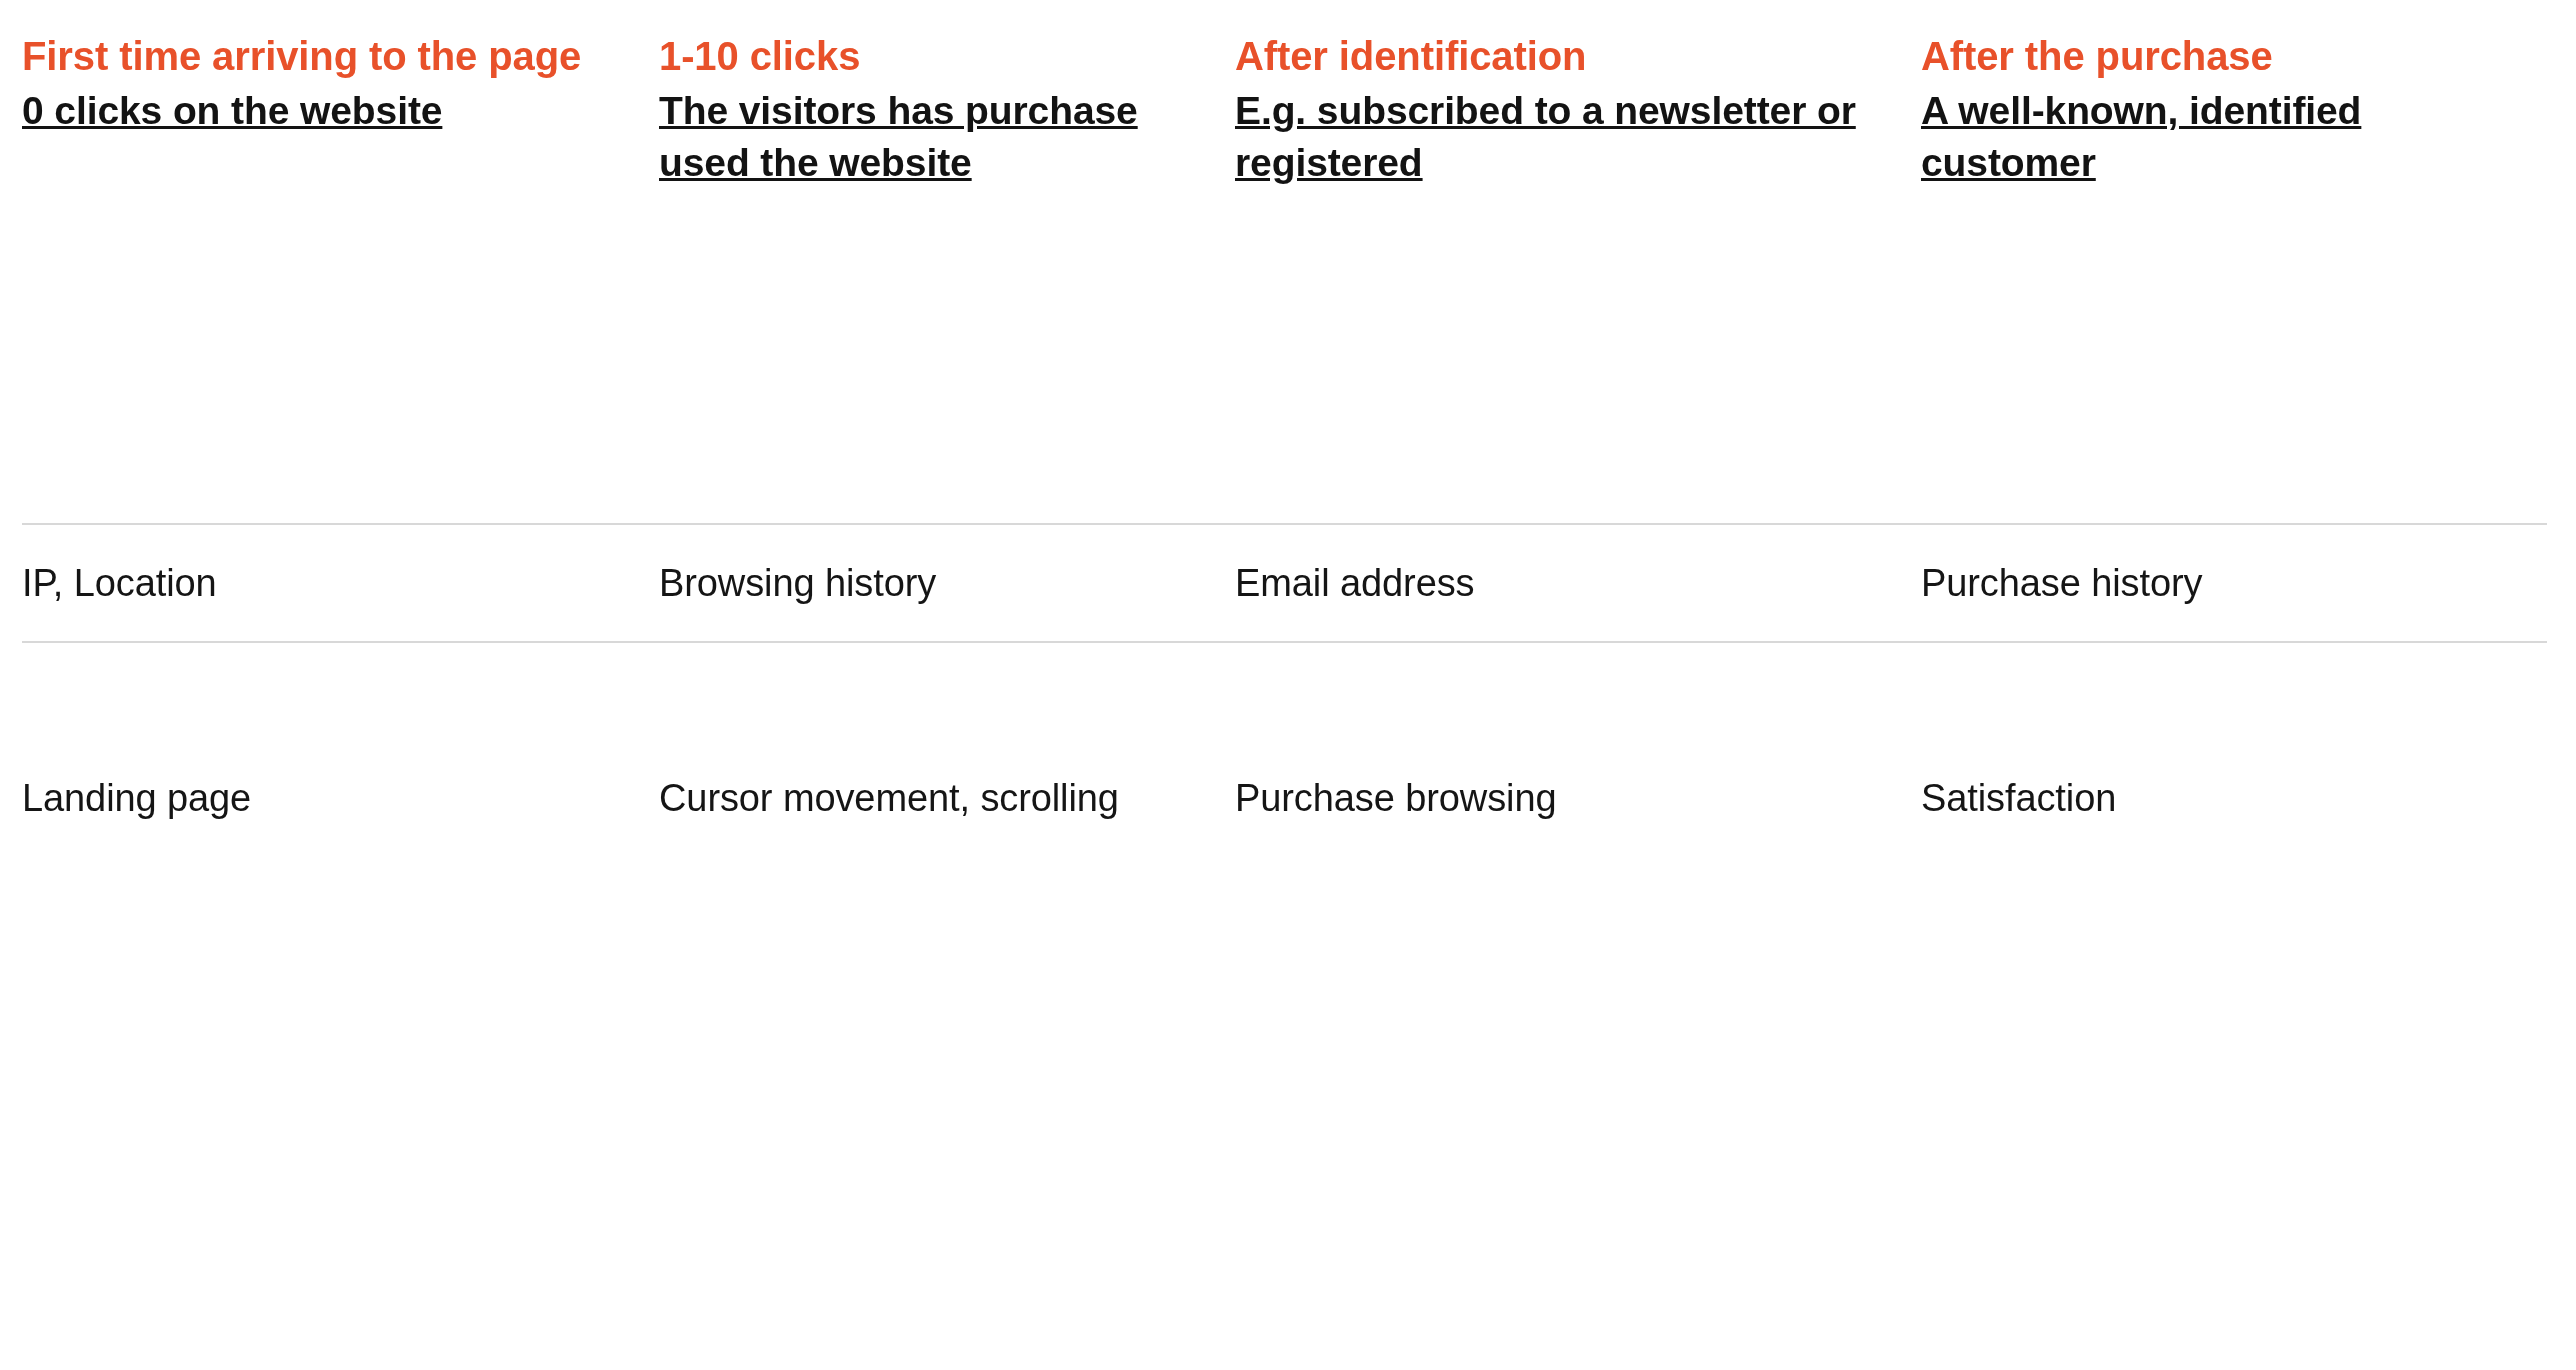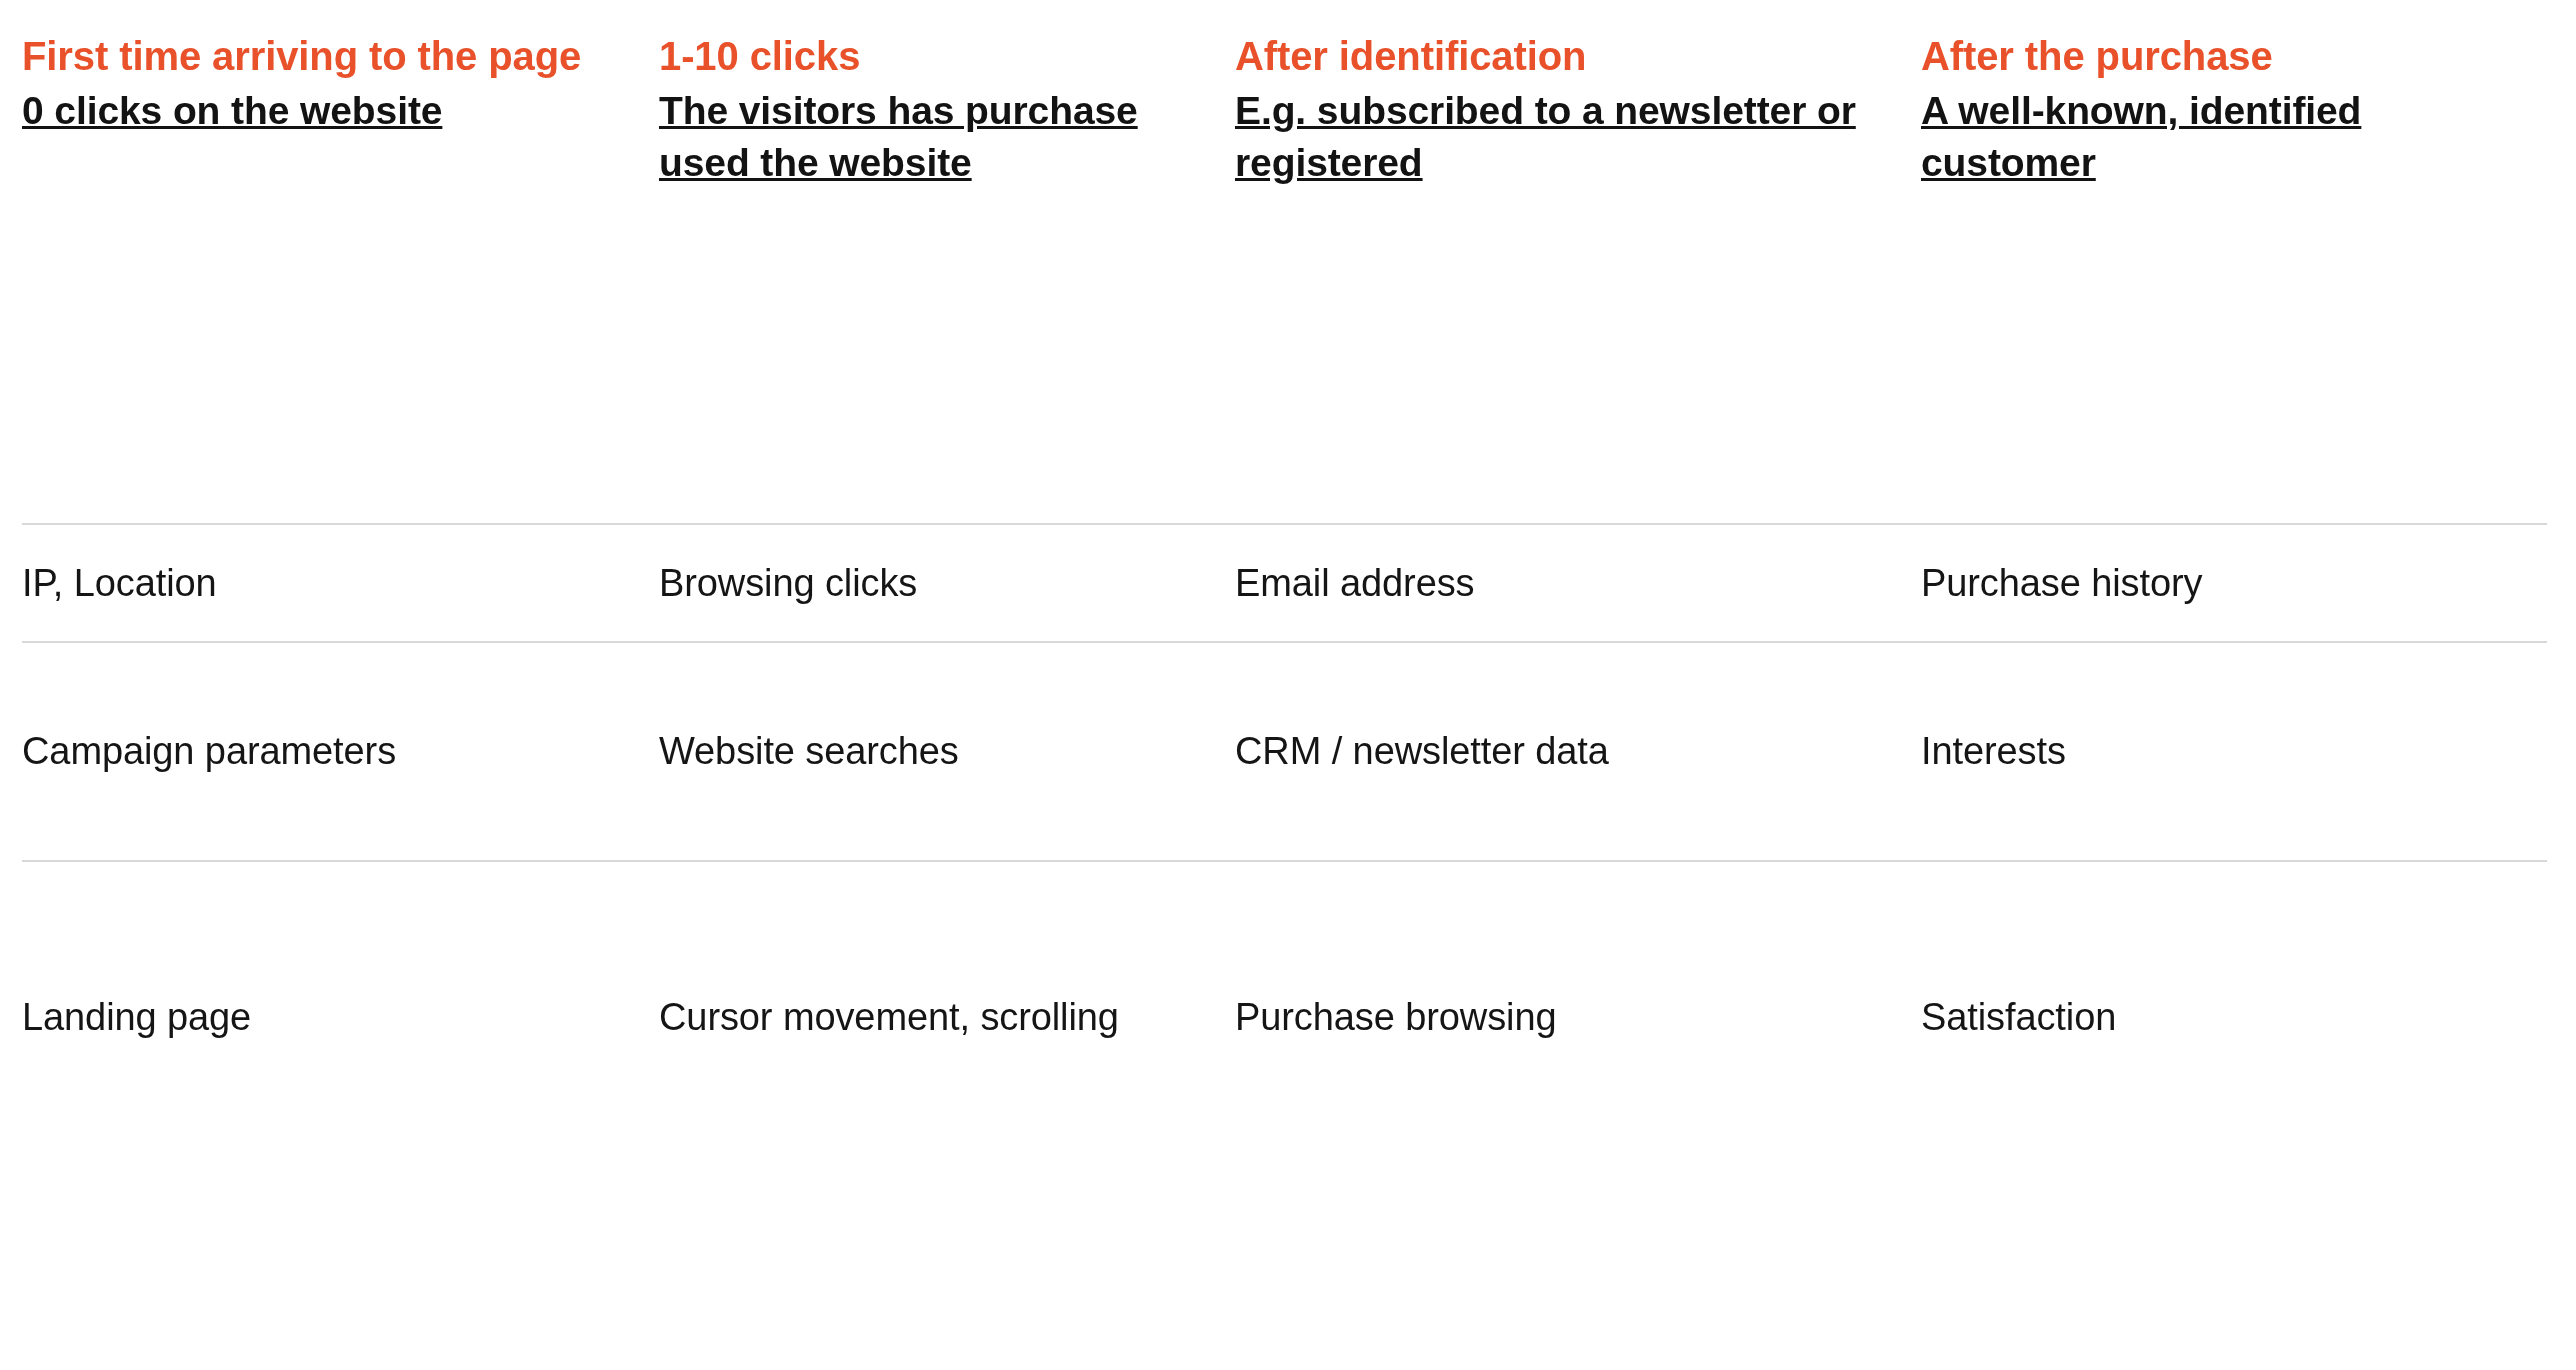--- a/index.html
+++ b/index.html
@@ -136,41 +136,27 @@
         </th>
       </tr>
     </thead>
 
     <tbody>
       <tr class="r1">
         <td>
             <span class="cell-text">IP, Location</span>
           </td>
         <td>
-            <span class="cell-text">Browsing clicks</span>
+            <span class="cell-text">Browsing history</span>
           </td>
         <td>
             <span class="cell-text">Email address</span>
           </td>
         <td>
             <span class="cell-text">Purchase history</span>
-          </td>
-      </tr>
-      <tr class="r2">
-        <td>
-            <span class="cell-text">Campaign parameters</span>
-          </td>
-        <td>
-            <span class="cell-text">Website searches</span>
-          </td>
-        <td>
-            <span class="cell-text">CRM / newsletter data</span>
-          </td>
-        <td>
-            <span class="cell-text">Interests</span>
           </td>
       </tr>
       <tr class="r4">
         <td>
             <span class="cell-text">Landing page</span>
           </td>
         <td>
             <span class="cell-text">Cursor movement, scrolling</span>
           </td>
         <td>

